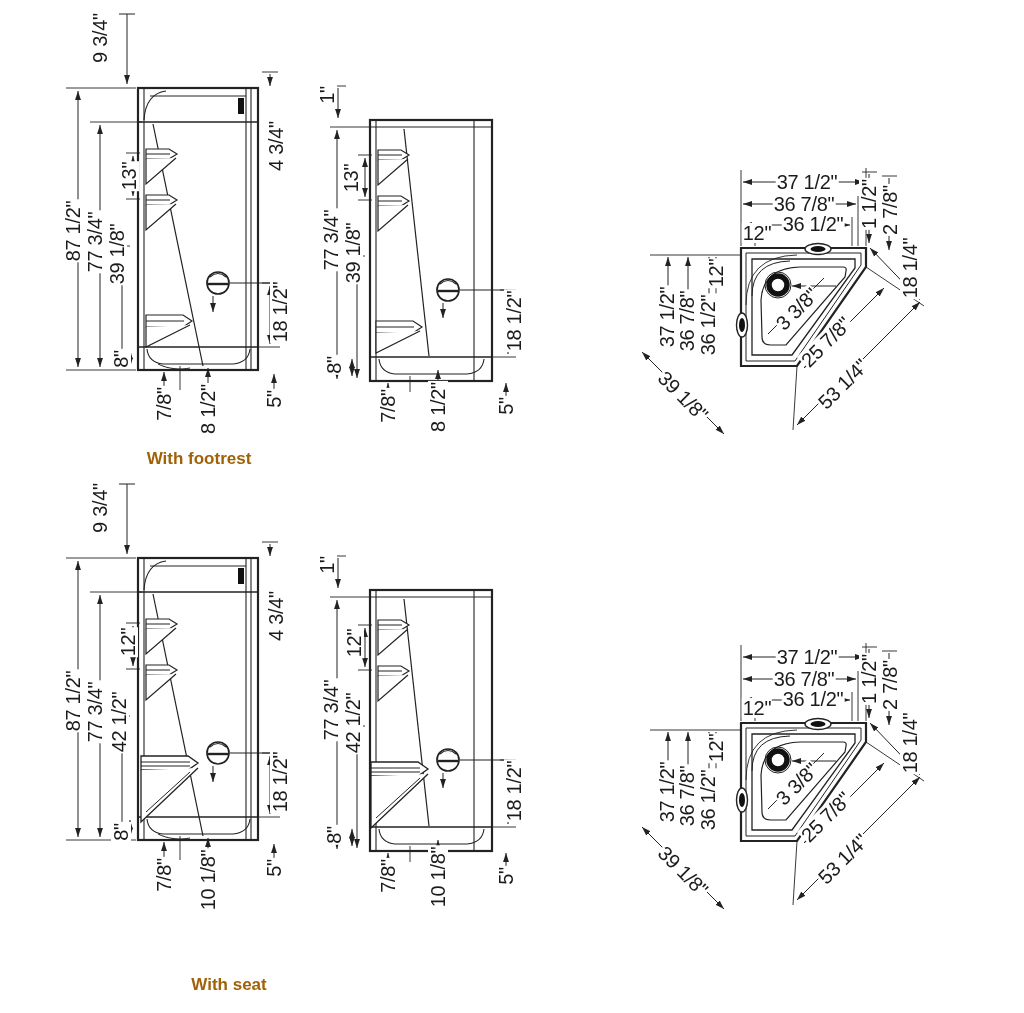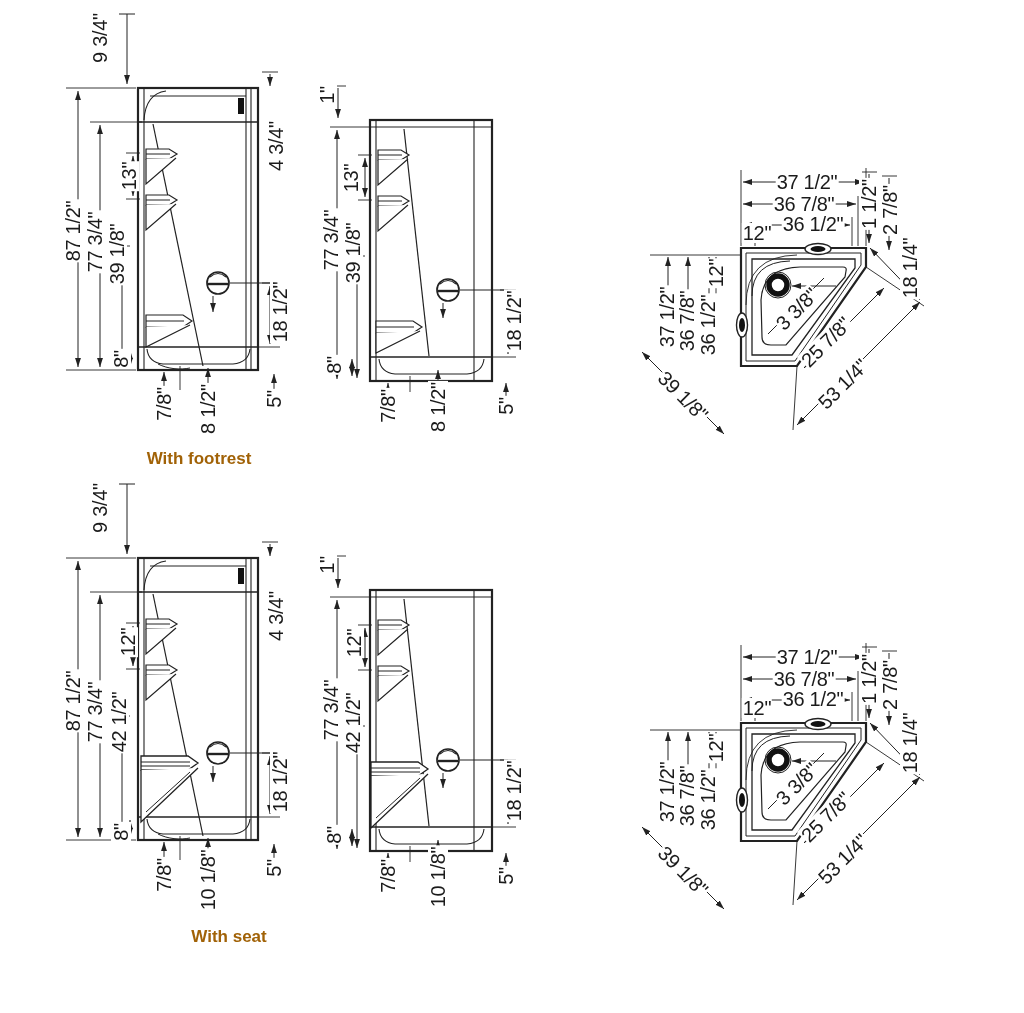--- a/index.html
+++ b/index.html
@@ -254,16 +254,16 @@
 <span class="dim r90" style="left:667px;top:792px">37 1/2"</span>
 <span class="dim r90" style="left:687px;top:796px">36 7/8"</span>
 <span class="dim r90" style="left:708px;top:800px">36 1/2"</span>
 <span class="dim r90" style="left:716px;top:748px">12"</span>
 <span class="dim rn45" style="left:797px;top:784px">3 3/8"</span>
 <span class="dim rn45" style="left:826px;top:817px">25 7/8"</span>
 <span class="dim rn45" style="left:843px;top:859px">53 1/4"</span>
 <span class="dim r45" style="left:683px;top:871px">39 1/8"</span>
 
 <div class="caption" style="left:199px;top:459px">With footrest</div>
-<div class="caption" style="left:229px;top:937px">With seat</div>
+<div class="caption" style="left:229px;top:985px">With seat</div>
 
 
 </div>
 
 </body></html>

